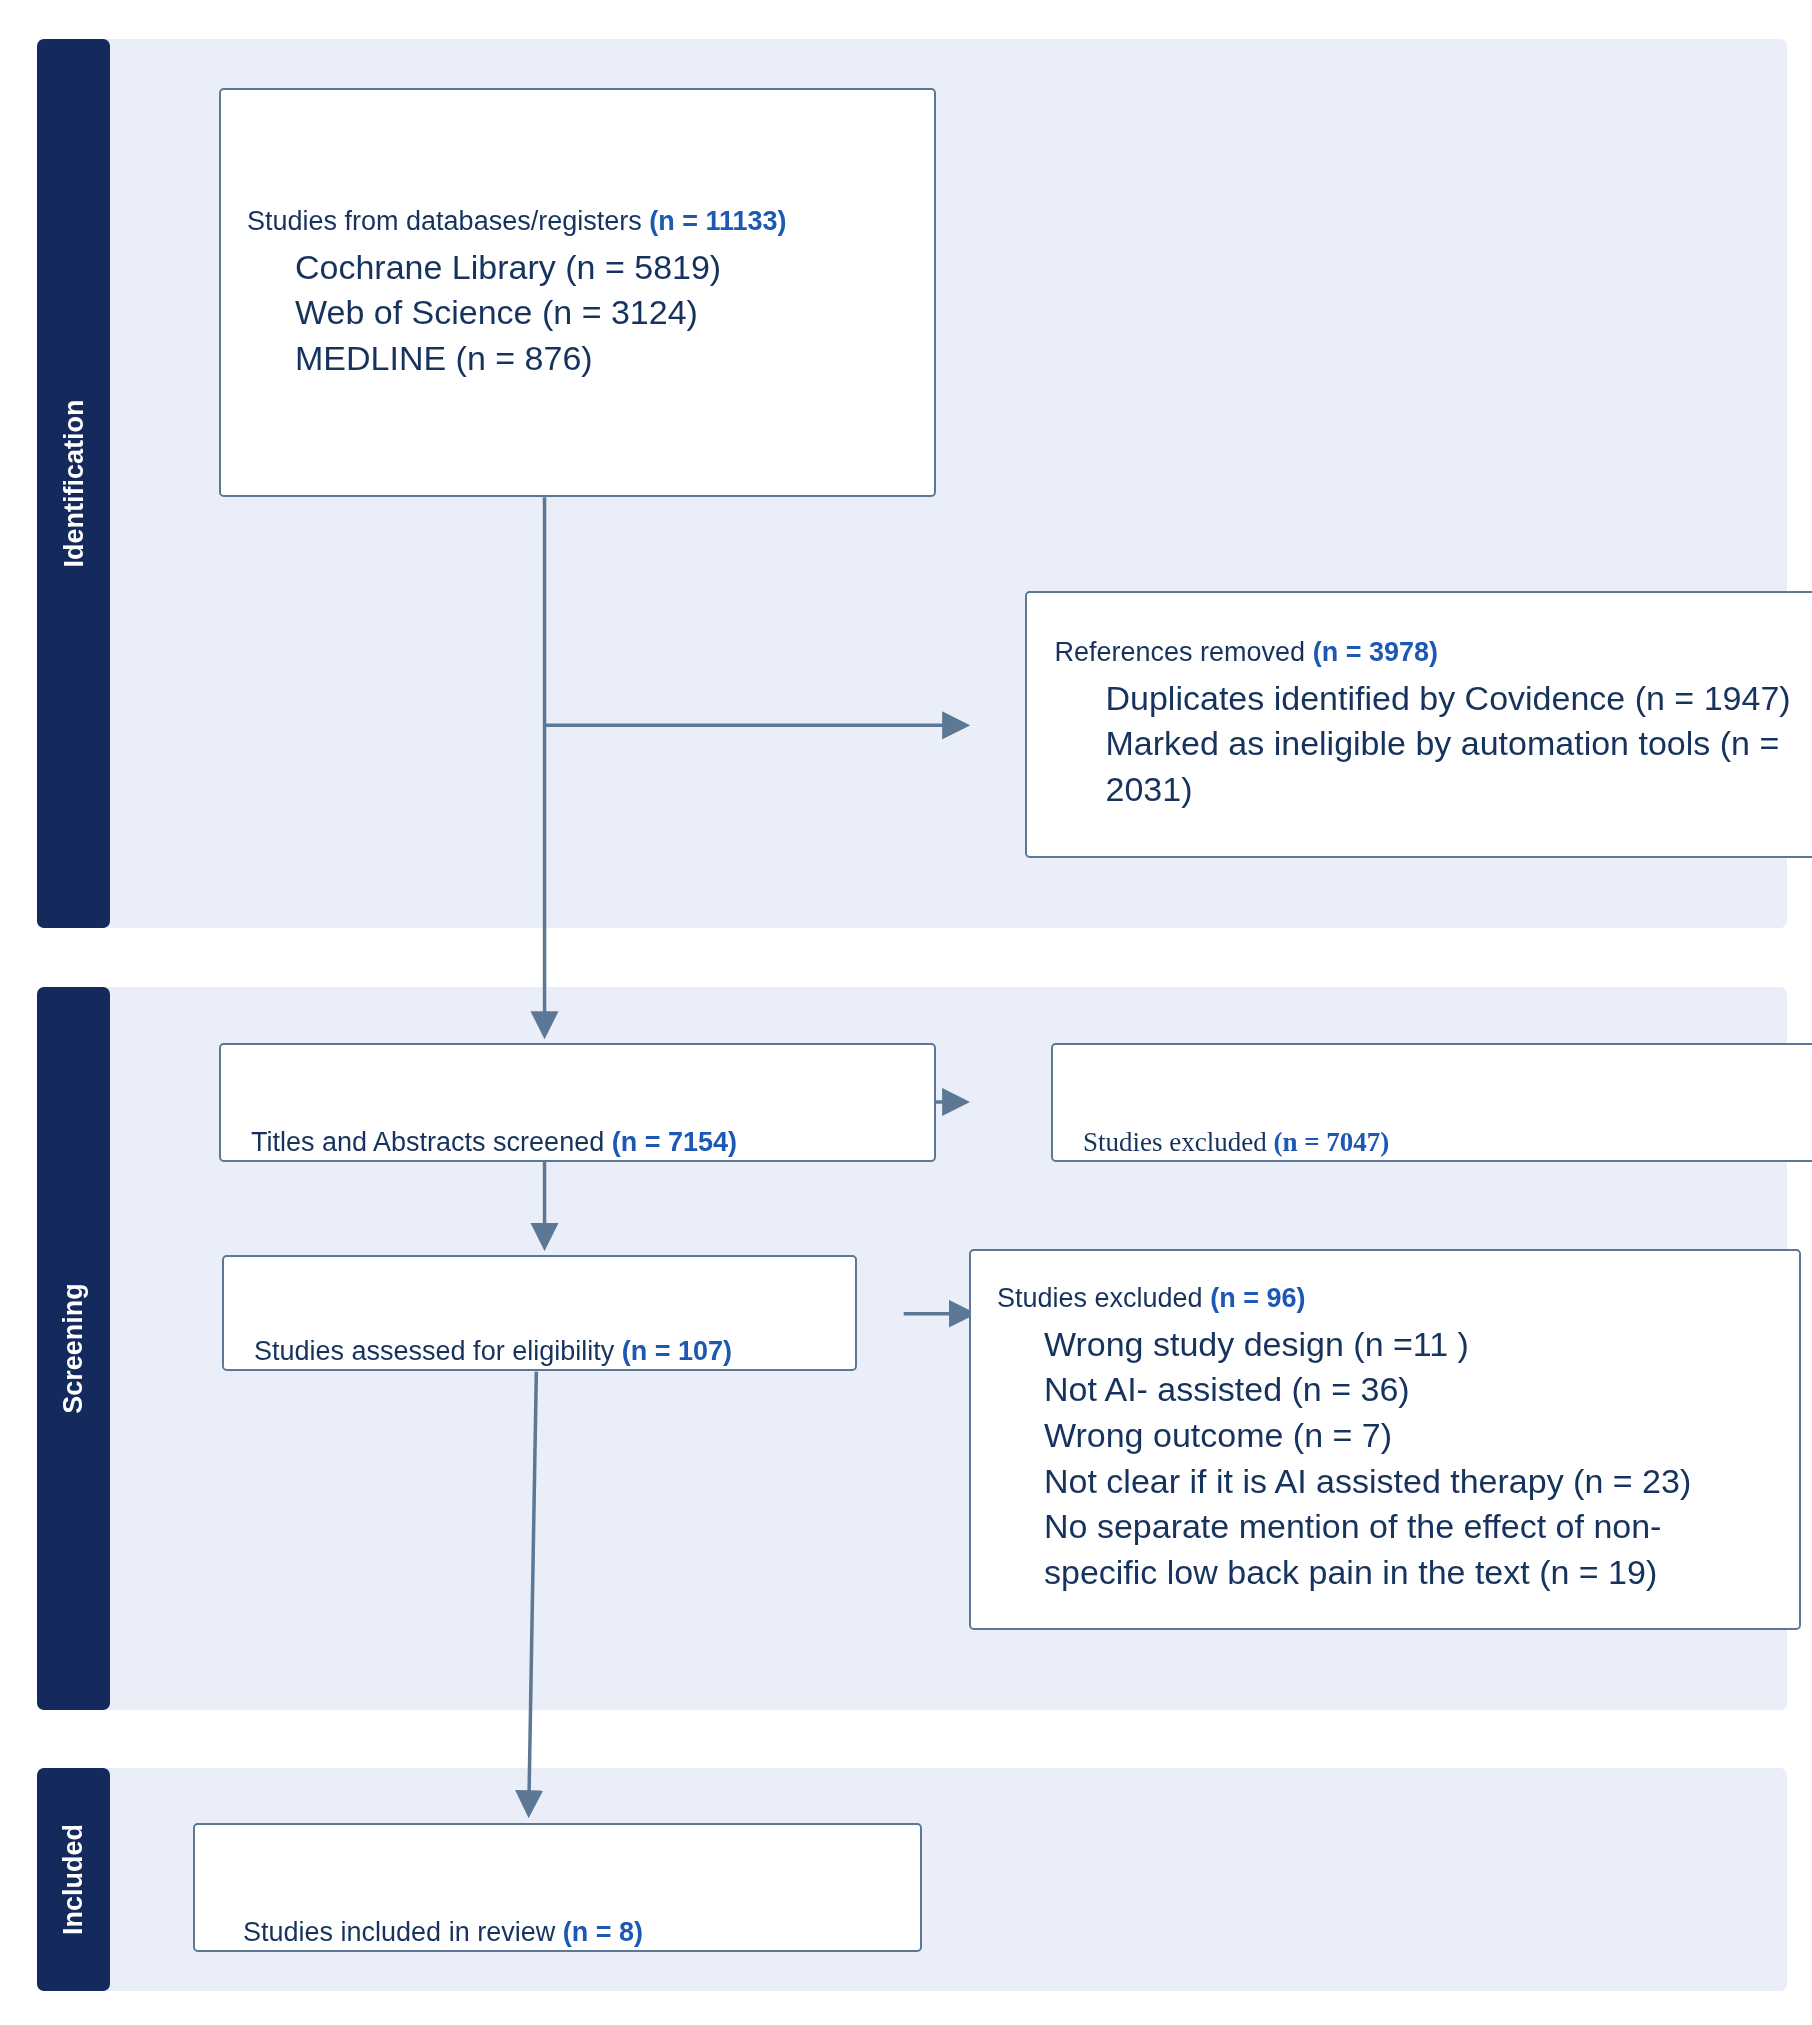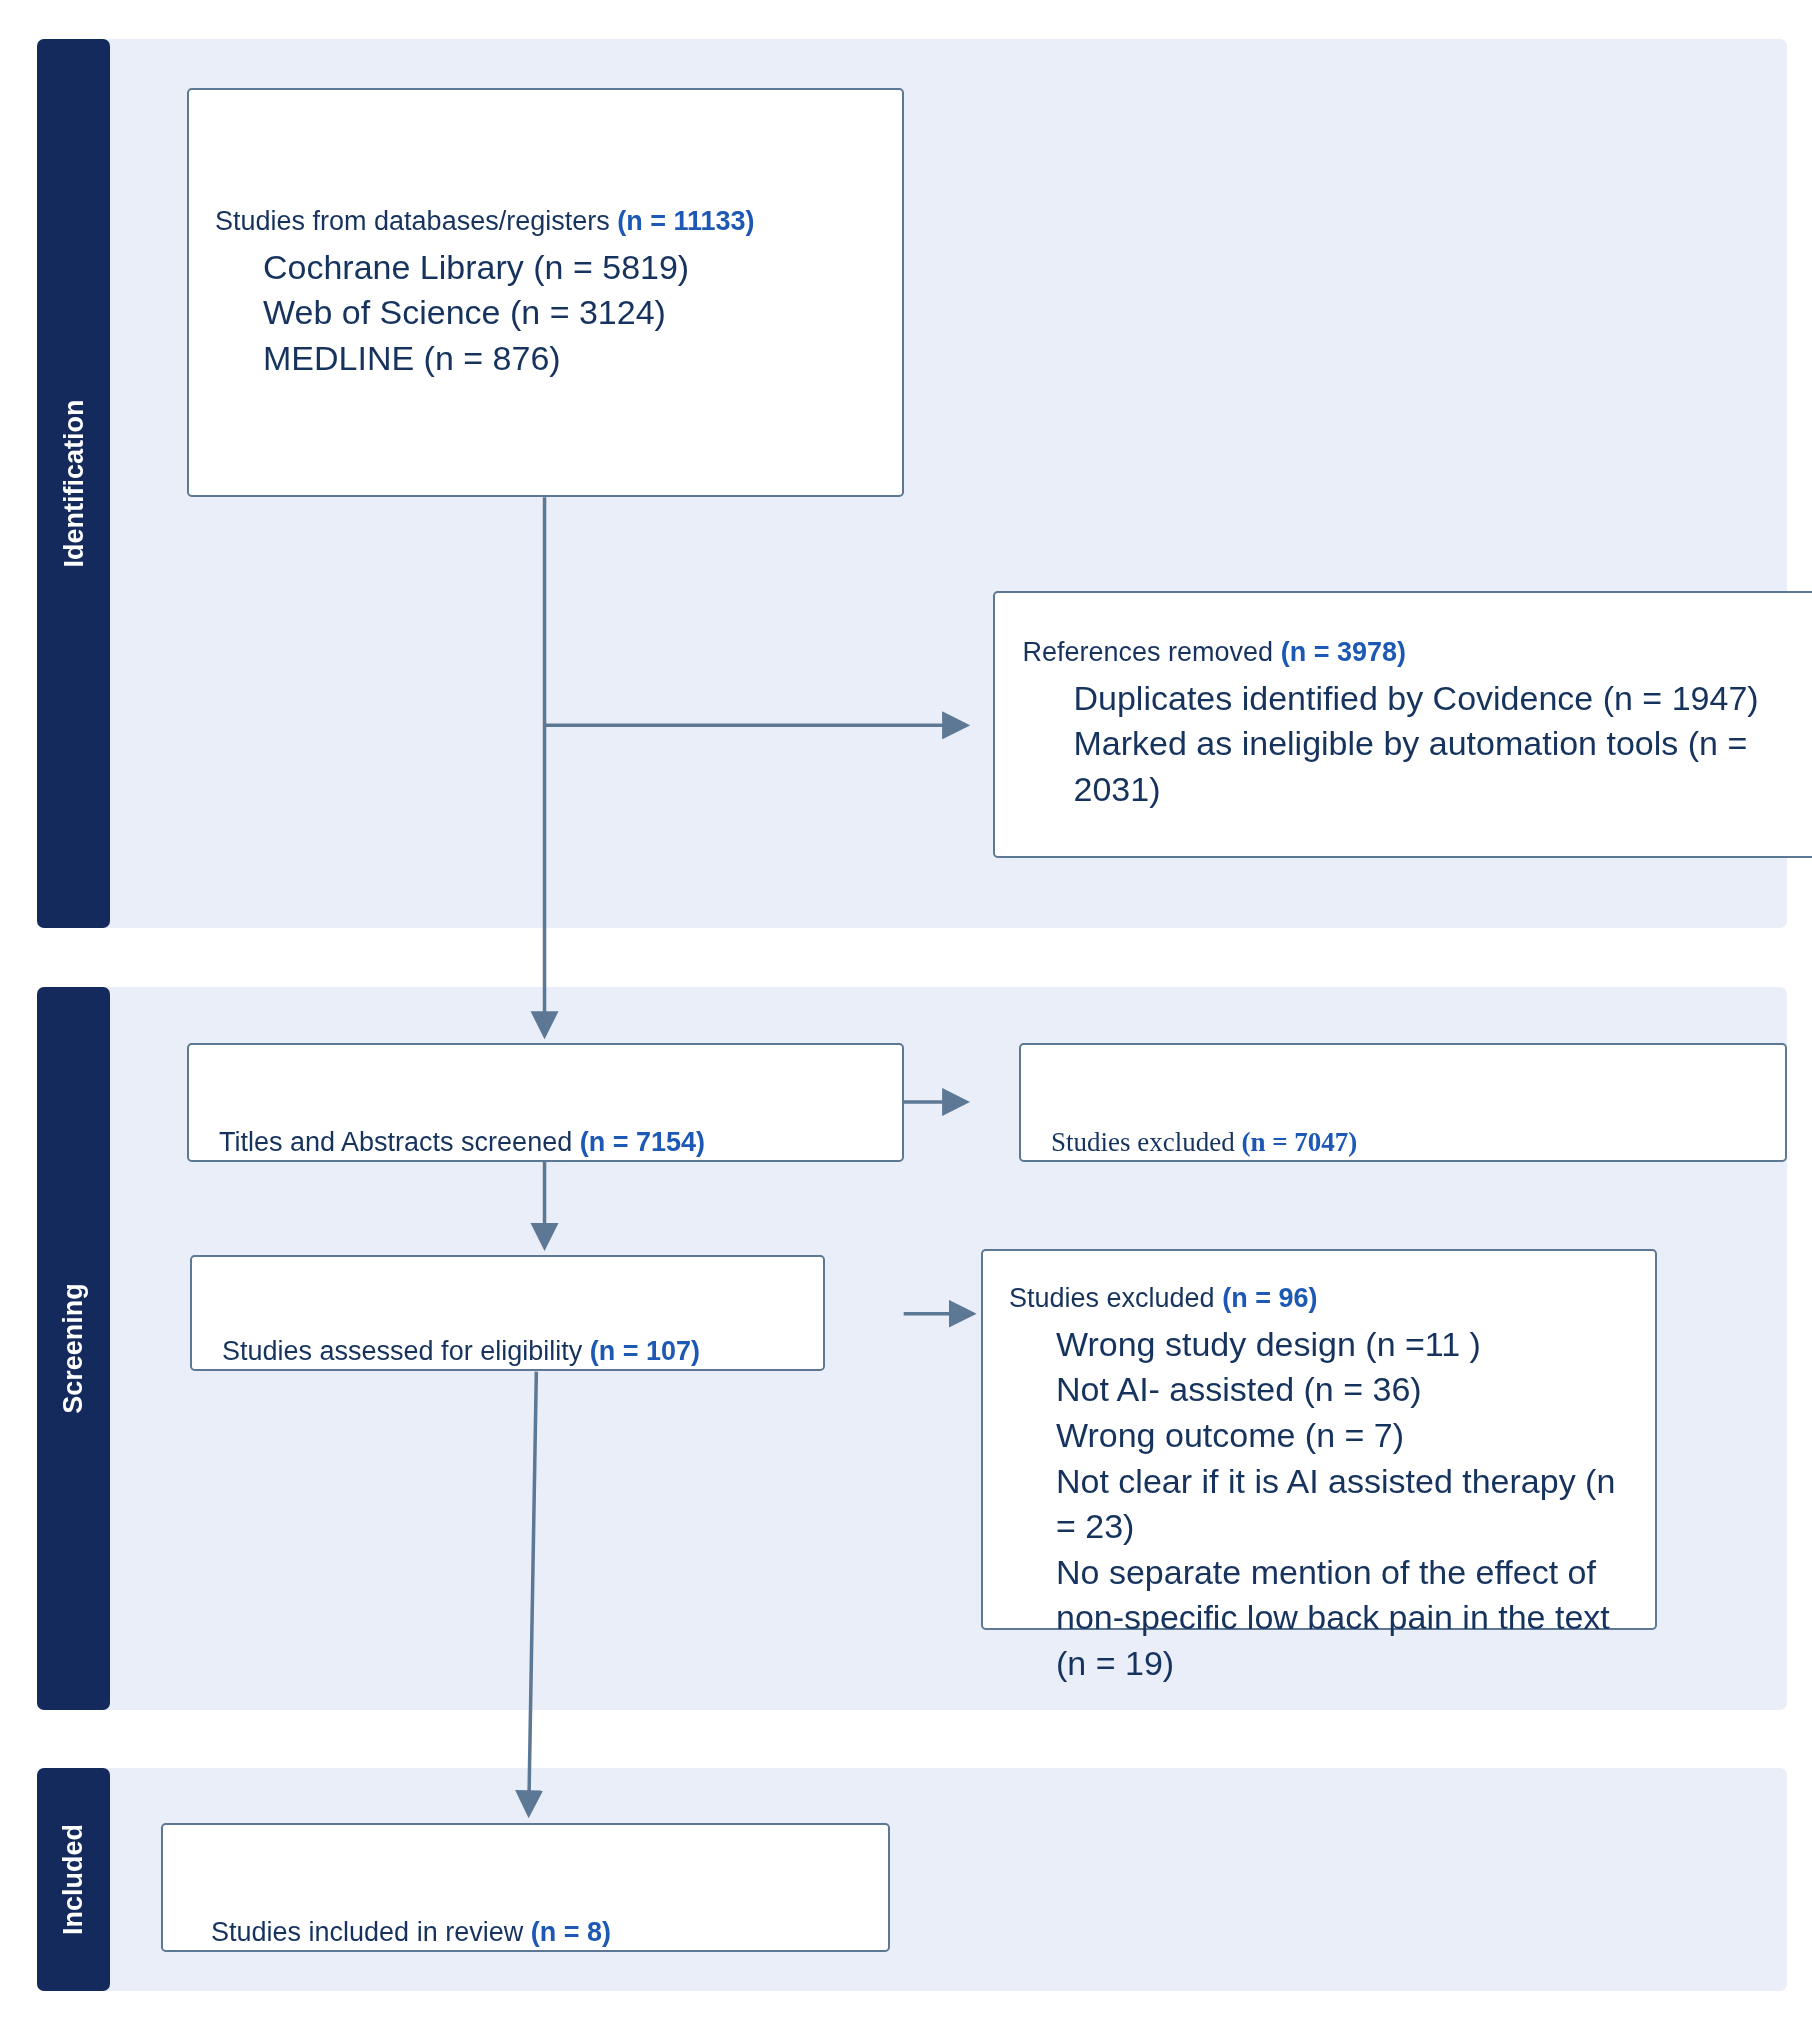--- a/index.html
+++ b/index.html
@@ -38,20 +38,21 @@
   }
   .box{
     position:absolute;
     background:#ffffff;
     border:2.3px solid #5d7894;
     border-radius:4.7px;
     box-sizing:border-box;
     z-index:4;
     font-size:27px;
     line-height:1.3;
+    margin-left:32px;
   }
   .box .title{
     display:block;
   }
   .n{
     color:#1d58b5;
     font-weight:bold;
   }
   .items{
     font-size:34px;
@@ -64,21 +65,21 @@
     padding-left:30px;
     padding-right:17.5px;
   }
   #box-databases{left:187px; top:88px; width:717px; height:409px; padding:114px 26px 23.4px 26px;}
   #box-databases .items{margin-left:48px;}
   #box-removed{left:993px; top:591px; width:850px; height:267px; padding:42px 28px 23.4px 27.5px;}
   #box-removed .items{margin-left:51px;}
   #box-screened{left:187px; top:1043px; width:717px; height:119px;}
   #box-excluded-screening{left:1019px; top:1043px; width:768px; height:119px;font-family:Liberation Serif, serif;}
   #box-eligibility{left:190px; top:1255px; width:635px; height:116px;}
-  #box-excluded-eligibility{left:981px; top:1249px; width:676px; height:381px; padding:30px 24.6px 23.4px 26px;}
+  #box-excluded-eligibility{left:937px; top:1249px; width:832px; height:381px; padding:30px 24.6px 23.4px 26px;}
   #box-excluded-eligibility .items{margin-left:47px;}
   #box-included{left:161px; top:1823px; width:729px; height:129px; padding-left:48px;}
   #arrows{
     position:absolute;
     left:0; top:0;
     width:1812px;
     height:2025px;
     z-index:3;
     pointer-events:none;
   }

